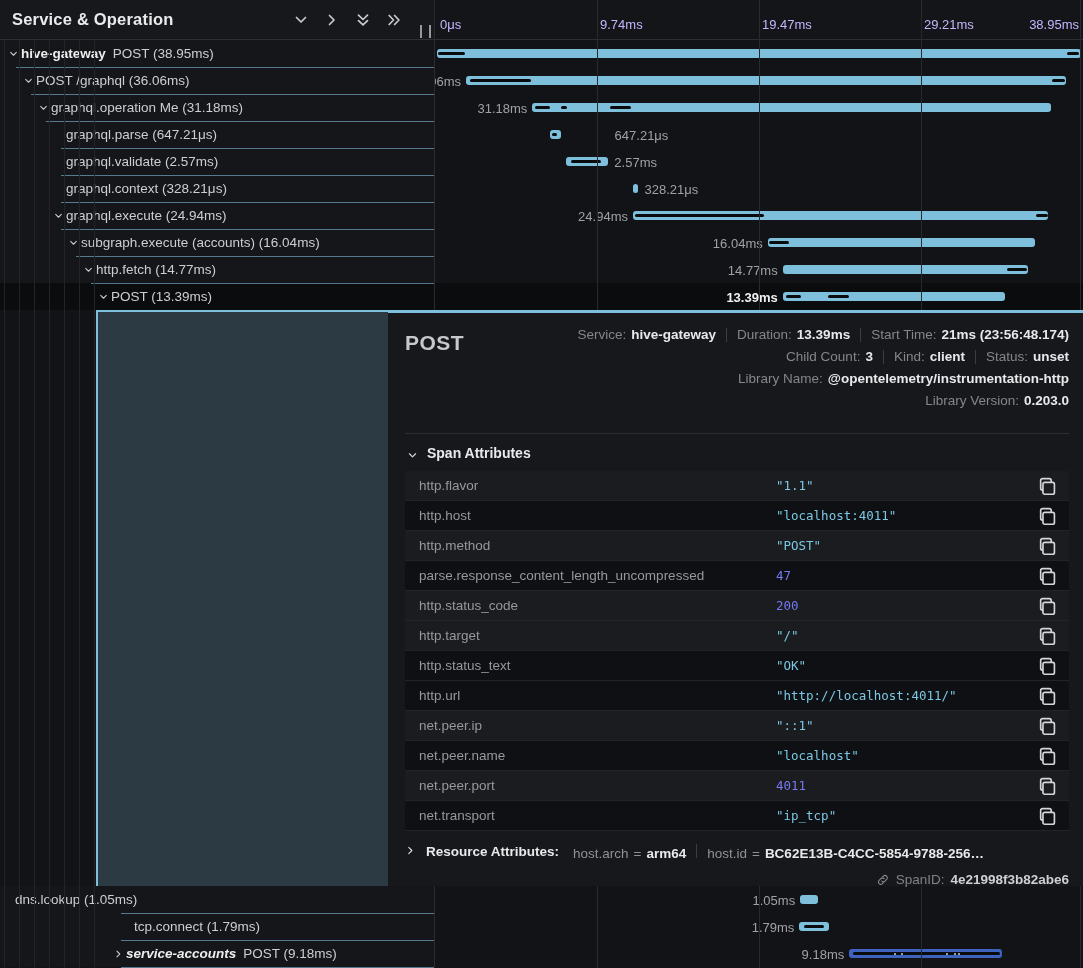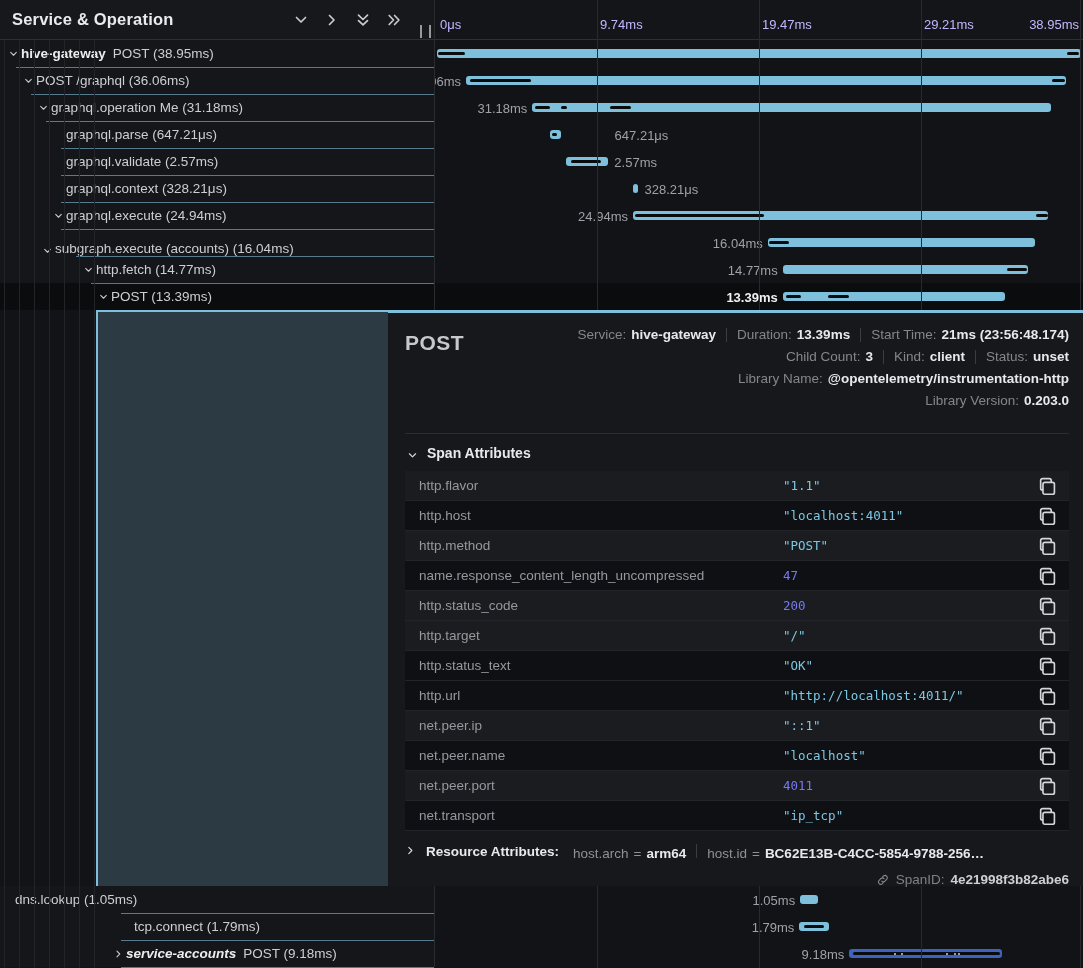--- a/index.html
+++ b/index.html
@@ -47,21 +47,21 @@
   .d-title{position:absolute;left:0;top:8px;font-size:21px;font-weight:600;color:#c7c8cb;letter-spacing:.5px;}
   .d-lines{display:flex;flex-direction:column;align-items:flex-end;gap:7px;padding-top:4px;font-size:13.5px;}
   .d-line{display:flex;align-items:center;white-space:nowrap;}
   .d-lbl{color:#85868b;margin-right:5px;}
   .d-val{color:#e8e9eb;font-weight:700;}
   .vsep{display:inline-block;width:1px;height:14px;background:#3c3d42;margin:0 10px;}
   .d-hr{border:none;border-top:1px solid #2c2d32;margin:14px 0 11px 0;}
   .sec-head{display:flex;align-items:center;gap:9px;font-size:14px;font-weight:700;color:#e8e9eb;margin:0 0 10px 2px;cursor:pointer;}
   .sec-head .ic{width:11px;height:11px;color:#d8d9dc;}
   .attr-table{width:100%;}
-  .attr-row{display:flex;align-items:center;height:30px;box-sizing:border-box;padding:0 10px 0 14px;border-bottom:1px solid #232429;gap:7px;}
+  .attr-row{display:flex;align-items:center;height:30px;box-sizing:border-box;padding:0 10px 0 14px;border-bottom:1px solid #232429;}
   .attr-row.odd{background:#1b1c20;}
   .attr-row.even{background:#0f1013;}
   .attr-k{flex:0 0 357px;color:#97989d;font-size:13.5px;white-space:nowrap;overflow:hidden;}
   .attr-v{flex:1;font-family:"DejaVu Sans Mono",monospace;font-size:12.5px;white-space:nowrap;}
   .attr-v.str{color:#7bc8e4;}
   .attr-v.num{color:#7679f2;}
   .copy-btn{flex:0 0 22px;height:22px;display:flex;align-items:center;justify-content:center;color:#d5d6d9;cursor:pointer;background:none;border:none;padding:0;}
   .copy-btn svg{width:15px;height:15px;}
   .res-line{display:flex;align-items:flex-start;margin-top:13px;font-size:13.5px;white-space:nowrap;}
   .res-line .ic{width:11px;height:11px;color:#d8d9dc;margin-right:10px;}
@@ -221,21 +221,21 @@
           <span class="rowline" style="left: 61px;"></span>
         </div>
         <div class="cell-r">
           <div class="bar" style="left: 30.552%; width: 64.0308%; background: rgb(126, 192, 220);"></div>
           <div class="mark" style="left: 30.8087%; width: 20.0257%;"></div>
           <div class="mark" style="left: 92.6829%; width: 1.92555%;"></div>
           <span class="blabel" style="left: calc(30.552% - 5px); transform: translate(-100%, -50%);">24.94ms</span>
         </div>
       </div>
       <div class="row">
-        <div class="cell-l" style="padding-left: 40px; align-items: flex-end;">
+        <div class="cell-l" style="padding-left: 66px;">
           <span class="chv">
             <svg viewBox="0 0 16 16" fill="none" stroke="currentColor" stroke-width="1.7" stroke-linecap="round" stroke-linejoin="round" style="width: 100%; height: 100%;">
               <path d="M3.5 5.5l4.5 4.5 4.5-4.5"></path>
             </svg>
           </span>
           <span class="opname">subgraph.execute (accounts) (16.04ms)</span>
           <span class="rowline" style="left: 76px;"></span>
         </div>
         <div class="cell-r">
           <div class="bar" style="left: 51.3479%; width: 41.181%; background: rgb(126, 192, 220);"></div>
@@ -341,21 +341,21 @@
             <div class="attr-row odd">
               <span class="attr-k">http.method</span>
               <span class="attr-v str">"POST"</span>
               <button class="copy-btn">
                 <svg viewBox="0 0 24 24" fill="none" stroke="currentColor" stroke-width="1.8" stroke-linecap="round" stroke-linejoin="round" style="width: 100%; height: 100%;">
                   <path d="M8.5 8h8.5a2 2 0 0 1 2 2v9a2 2 0 0 1-2 2h-8.5a2 2 0 0 1-2-2v-9a2 2 0 0 1 2-2zM15.5 8V6a2 2 0 0 0-2-2H6a2 2 0 0 0-2 2v8.5a2 2 0 0 0 2 2h0.5"></path>
                 </svg>
               </button>
             </div>
             <div class="attr-row even">
-              <span class="attr-k">name.response_content_length_uncompressed</span>
+              <span class="attr-k">parse.response_content_length_uncompressed</span>
               <span class="attr-v num">47</span>
               <button class="copy-btn">
                 <svg viewBox="0 0 24 24" fill="none" stroke="currentColor" stroke-width="1.8" stroke-linecap="round" stroke-linejoin="round" style="width: 100%; height: 100%;">
                   <path d="M8.5 8h8.5a2 2 0 0 1 2 2v9a2 2 0 0 1-2 2h-8.5a2 2 0 0 1-2-2v-9a2 2 0 0 1 2-2zM15.5 8V6a2 2 0 0 0-2-2H6a2 2 0 0 0-2 2v8.5a2 2 0 0 0 2 2h0.5"></path>
                 </svg>
               </button>
             </div>
             <div class="attr-row odd">
               <span class="attr-k">http.status_code</span>
               <span class="attr-v num">200</span>

